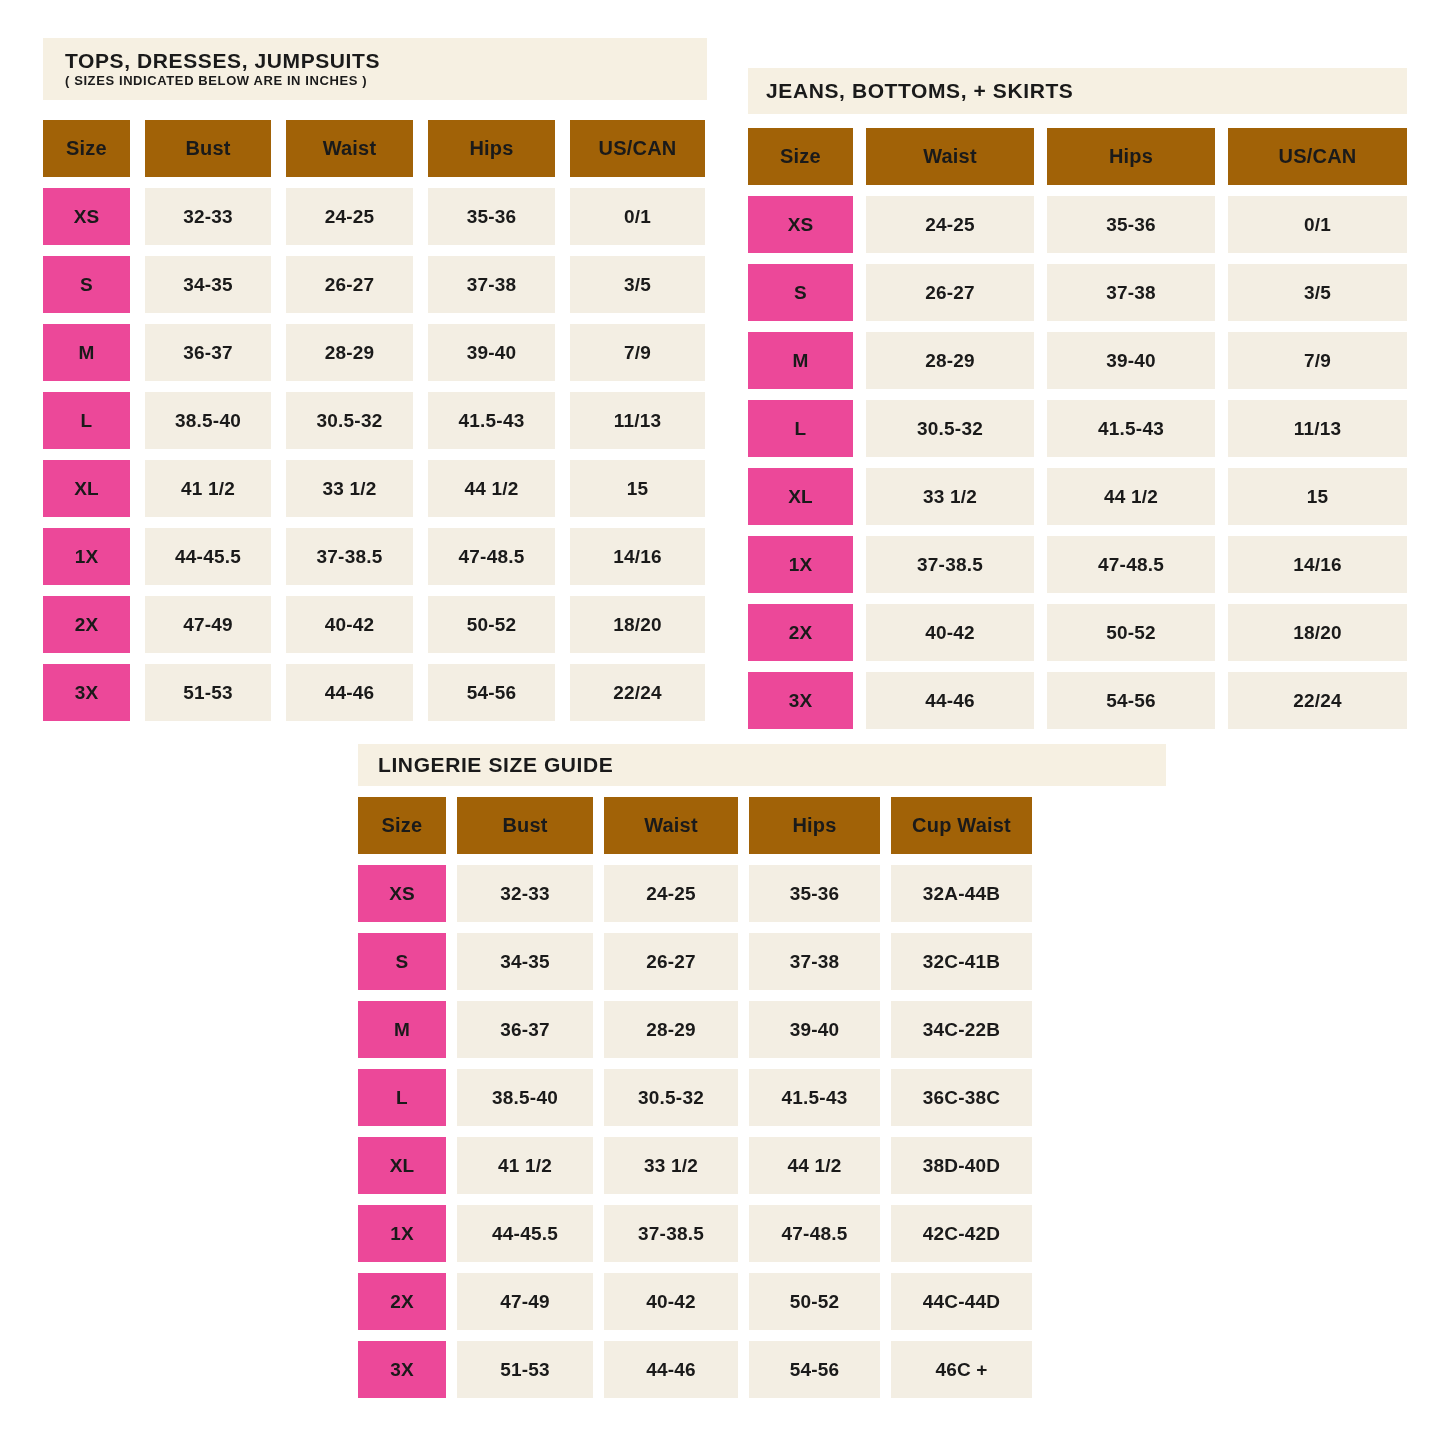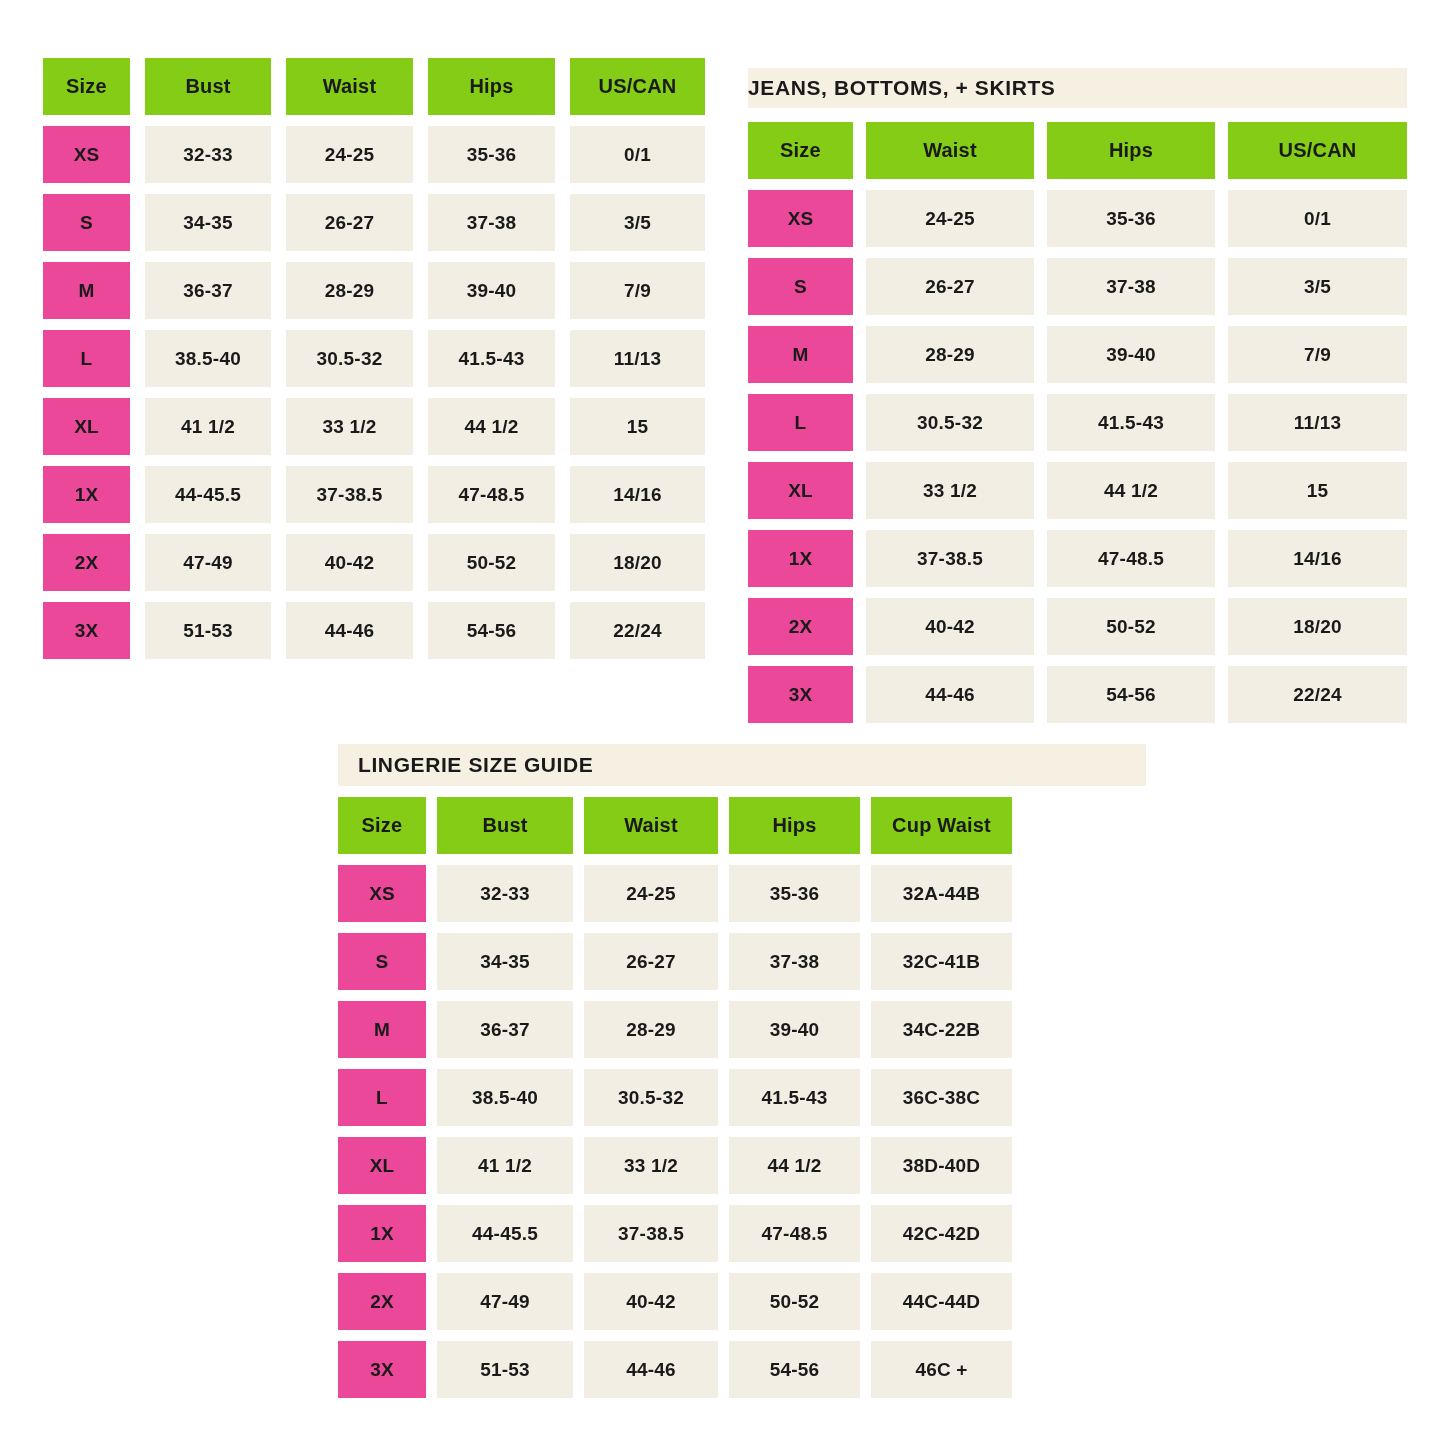--- a/index.html
+++ b/index.html
@@ -40,57 +40,61 @@
   }
   .cell {
     height: 57px;
     display: flex;
     align-items: center;
     justify-content: center;
     font-weight: bold;
     font-size: 19px;
     letter-spacing: 0.2px;
   }
-  .cell.head { background: #84cc16; font-size: 20px; }
+  .cell.head { background: #a16207; font-size: 20px; }
   .cell.size { background: #ec4899; }
   .cell.data { background: #f3eee3; }
 
   
   .tops { left: 43px; top: 38px; width: 664px; }
   .tops .title-block { height: 62px; padding-left: 22px; }
   .tops .grid {
     margin-top: 20px;
     grid-template-columns: 87px 126px 127px 127px 135px;
     column-gap: 15px;
   }
 
   
   .jeans { left: 748px; top: 68px; width: 659px; }
-  .jeans .title-block { height: 40px; }
+  .jeans .title-block { height: 46px; padding-left: 18px; }
   .jeans .grid {
     margin-top: 14px;
     grid-template-columns: 105px 168px 168px 179px;
     column-gap: 13px;
   }
 
   
-  .lingerie { left: 338px; top: 744px; width: 808px; }
+  .lingerie { left: 358px; top: 744px; width: 808px; }
   .lingerie .title-block { height: 42px; padding-left: 20px; }
   .lingerie .grid {
     margin-top: 11px;
     grid-template-columns: 88px 136px 134px 131px 141px;
     column-gap: 11px;
   }
 </style>
 </head>
 <body>
 
 <div class="canvas">
 
   <section class="size-table tops">
+    <header class="title-block">
+      <div class="title-main">TOPS, DRESSES, JUMPSUITS</div>
+      <div class="title-sub">( SIZES INDICATED BELOW ARE IN INCHES )</div>
+    </header>
     <div class="grid">
       <div class="cell head">Size</div>
       <div class="cell head">Bust</div>
       <div class="cell head">Waist</div>
       <div class="cell head">Hips</div>
       <div class="cell head">US/CAN</div>
 
       <div class="cell size">XS</div>
       <div class="cell data">32-33</div>
       <div class="cell data">24-25</div>

